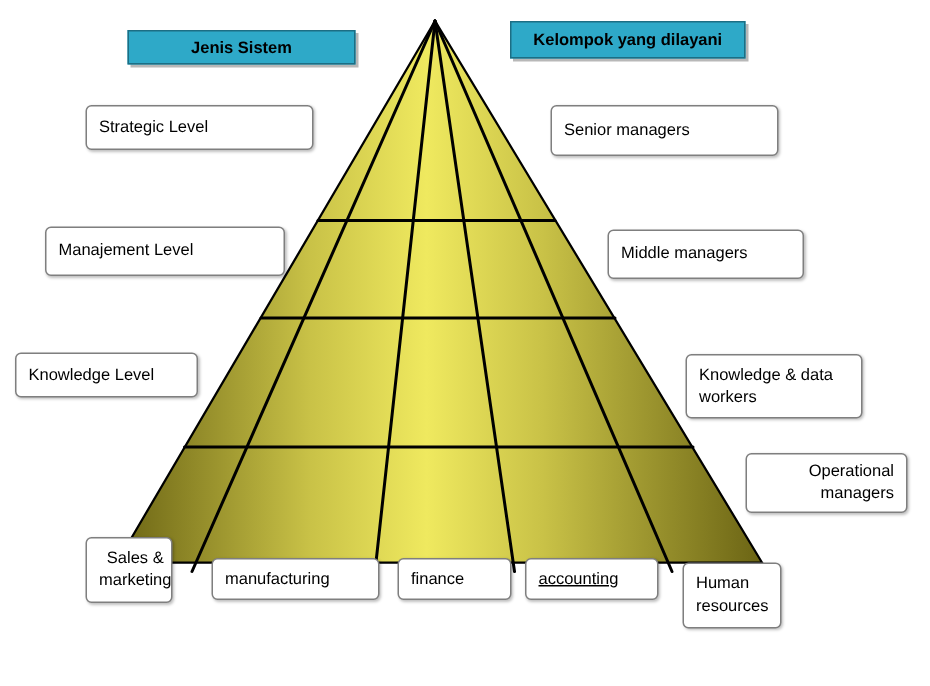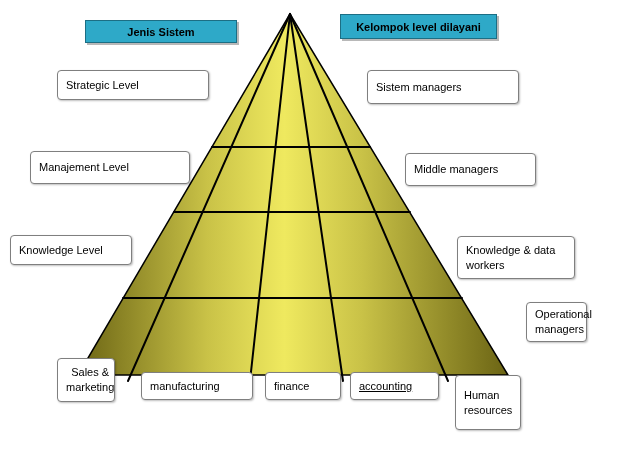--- a/index.html
+++ b/index.html
@@ -86,30 +86,30 @@
     <line class="pyr-line" x1="174" y1="212" x2="410" y2="212"></line>
     <line class="pyr-line" x1="123" y1="298" x2="462" y2="298"></line>
 
     <line class="pyr-line" x1="290" y1="14" x2="128" y2="381"></line>
     <line class="pyr-line" x1="290" y1="14" x2="250" y2="381"></line>
     <line class="pyr-line" x1="290" y1="14" x2="343" y2="381"></line>
     <line class="pyr-line" x1="290" y1="14" x2="448" y2="381"></line>
   </svg>
 
   <div class="header-box" style="left:85px; top:20px; width:150px; height:21px;">Jenis Sistem</div>
-  <div class="header-box" style="left:340px; top:14px; width:155px; height:23px;">Kelompok level dilayani</div>
+  <div class="header-box" style="left:340px; top:14px; width:155px; height:23px;">Kelompok yang dilayani</div>
 
   <div class="label-box" style="left:57px; top:70px; width:152px; height:30px;">Strategic Level</div>
   <div class="label-box" style="left:30px; top:151px; width:160px; height:33px;text-align:right;">Manajement Level</div>
   <div class="label-box" style="left:10px; top:235px; width:122px; height:30px;">Knowledge Level</div>
 
-  <div class="label-box" style="left:367px; top:70px; width:152px; height:34px;">Sistem managers</div>
+  <div class="label-box" style="left:367px; top:70px; width:152px; height:34px;">Senior managers</div>
   <div class="label-box" style="left:405px; top:153px; width:131px; height:33px;">Middle managers</div>
   <div class="label-box" style="left:457px; top:236px; width:118px; height:43px;">Knowledge &amp; data workers</div>
-  <div class="label-box" style="left:526px; top:302px; width:61px; height:40px;">Operational managers</div>
+  <div class="label-box" style="left:497px; top:302px; width:108px; height:40px;text-align:right;">Operational managers</div>
 
   <div class="label-box" style="left:57px; top:358px; width:58px; height:44px;text-align:center;">Sales &amp; marketing</div>
   <div class="label-box" style="left:141px; top:372px; width:112px; height:28px;">manufacturing</div>
   <div class="label-box" style="left:265px; top:372px; width:76px; height:28px;">finance</div>
   <div class="label-box" style="left:350px; top:372px; width:89px; height:28px;text-decoration:underline;">accounting</div>
-  <div class="label-box" style="left:455px; top:375px; width:66px; height:55px;">Human resources</div>
+  <div class="label-box" style="left:455px; top:375px; width:66px; height:44px;">Human resources</div>
 
 </div>
 
 </body></html>

